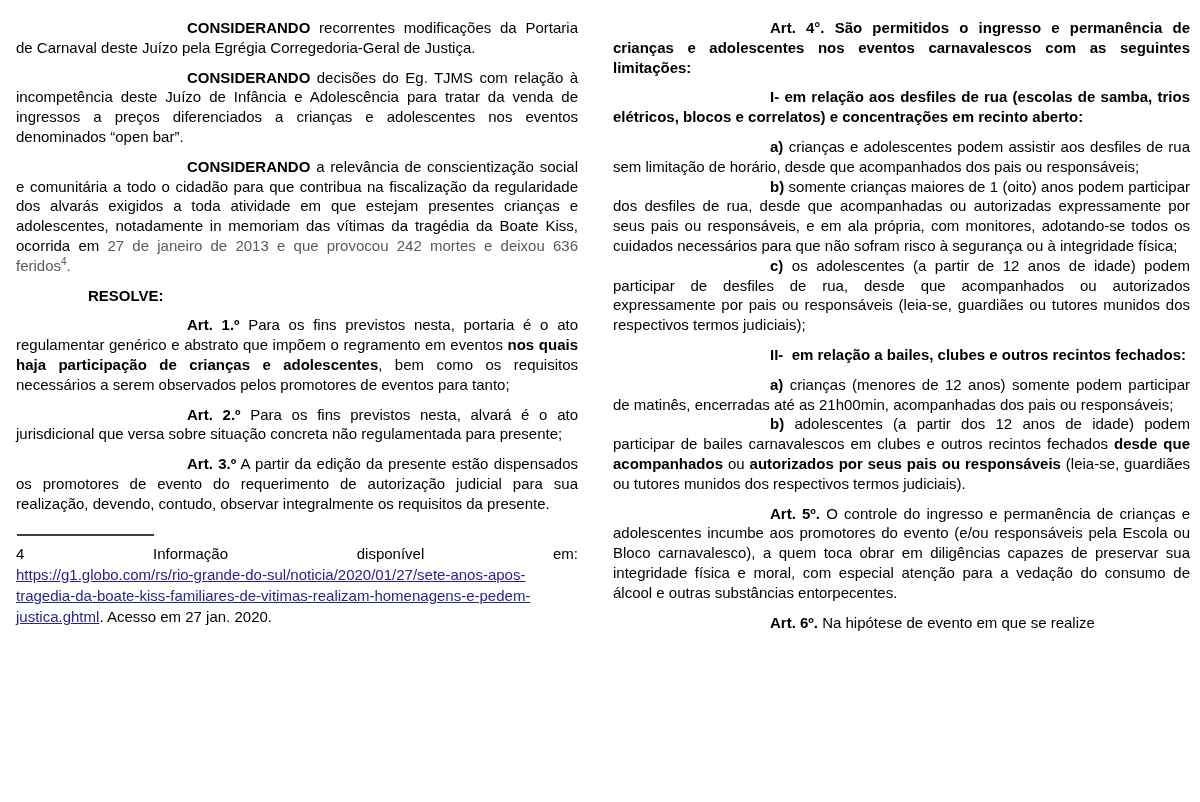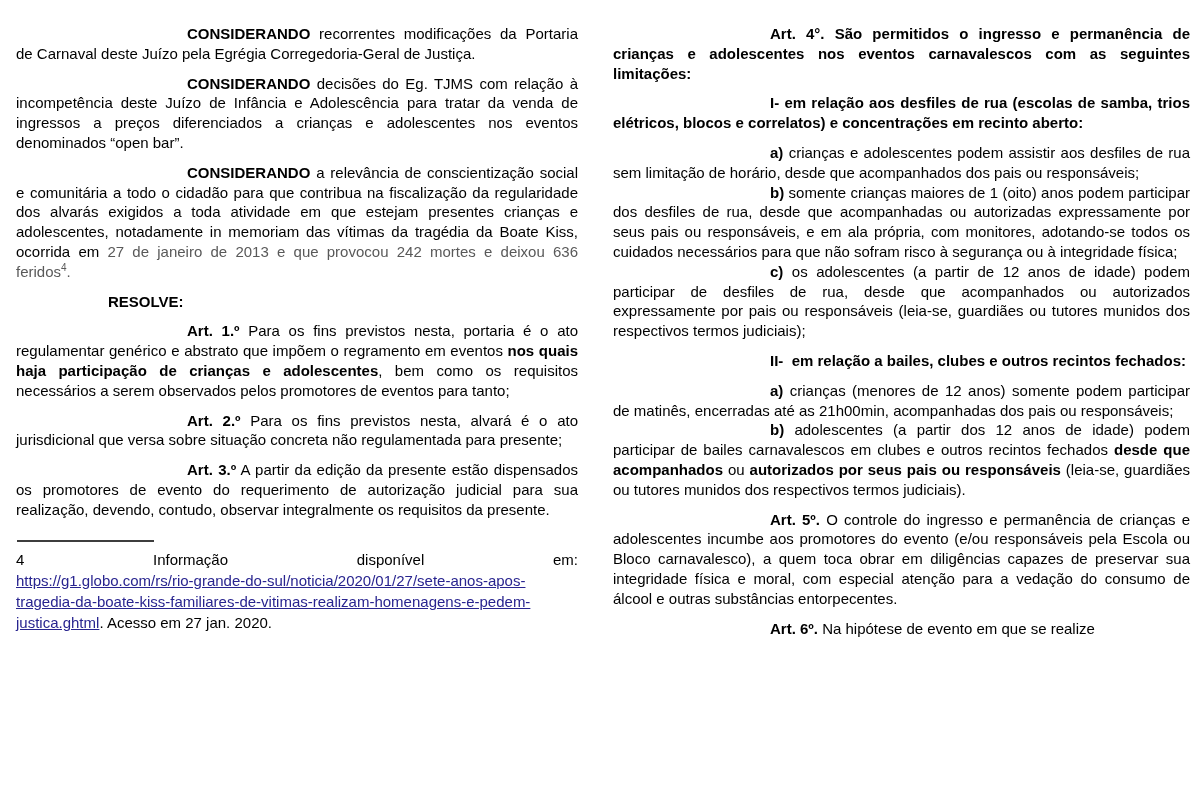--- a/index.html
+++ b/index.html
@@ -12,21 +12,21 @@
     height: 802px;
     overflow: hidden;
     font-family: "Liberation Sans", "DejaVu Sans", sans-serif;
     font-size: 15px;
     line-height: 19.8px;
     color: #000000;
   }
   .page {
     display: flex;
     align-items: flex-start;
-    padding-top: 24px;
+    padding-top: 18px;
     box-sizing: border-box;
   }
   .col {
     text-align: justify;
   }
   .col-left {
     margin-left: 16px;
     width: 562px;
   }
   .col-right {
@@ -37,21 +37,21 @@
     margin: 0 0 10px 0;
   }
   .col p.tight {
     margin-bottom: 0;
   }
   
   .col-left p.ind  { text-indent: 171px; }
   .col-right p.ind { text-indent: 157px; }
   
   .col p.blk {
-    margin-left: 92px;
+    margin-left: 72px;
     text-indent: 0;
   }
   .bold   { font-weight: bold; }
   .italic { }
   .muted  { color: #595959; }
   .sup {
     vertical-align: super;
     font-size: 10px;
     line-height: 0;
   }

